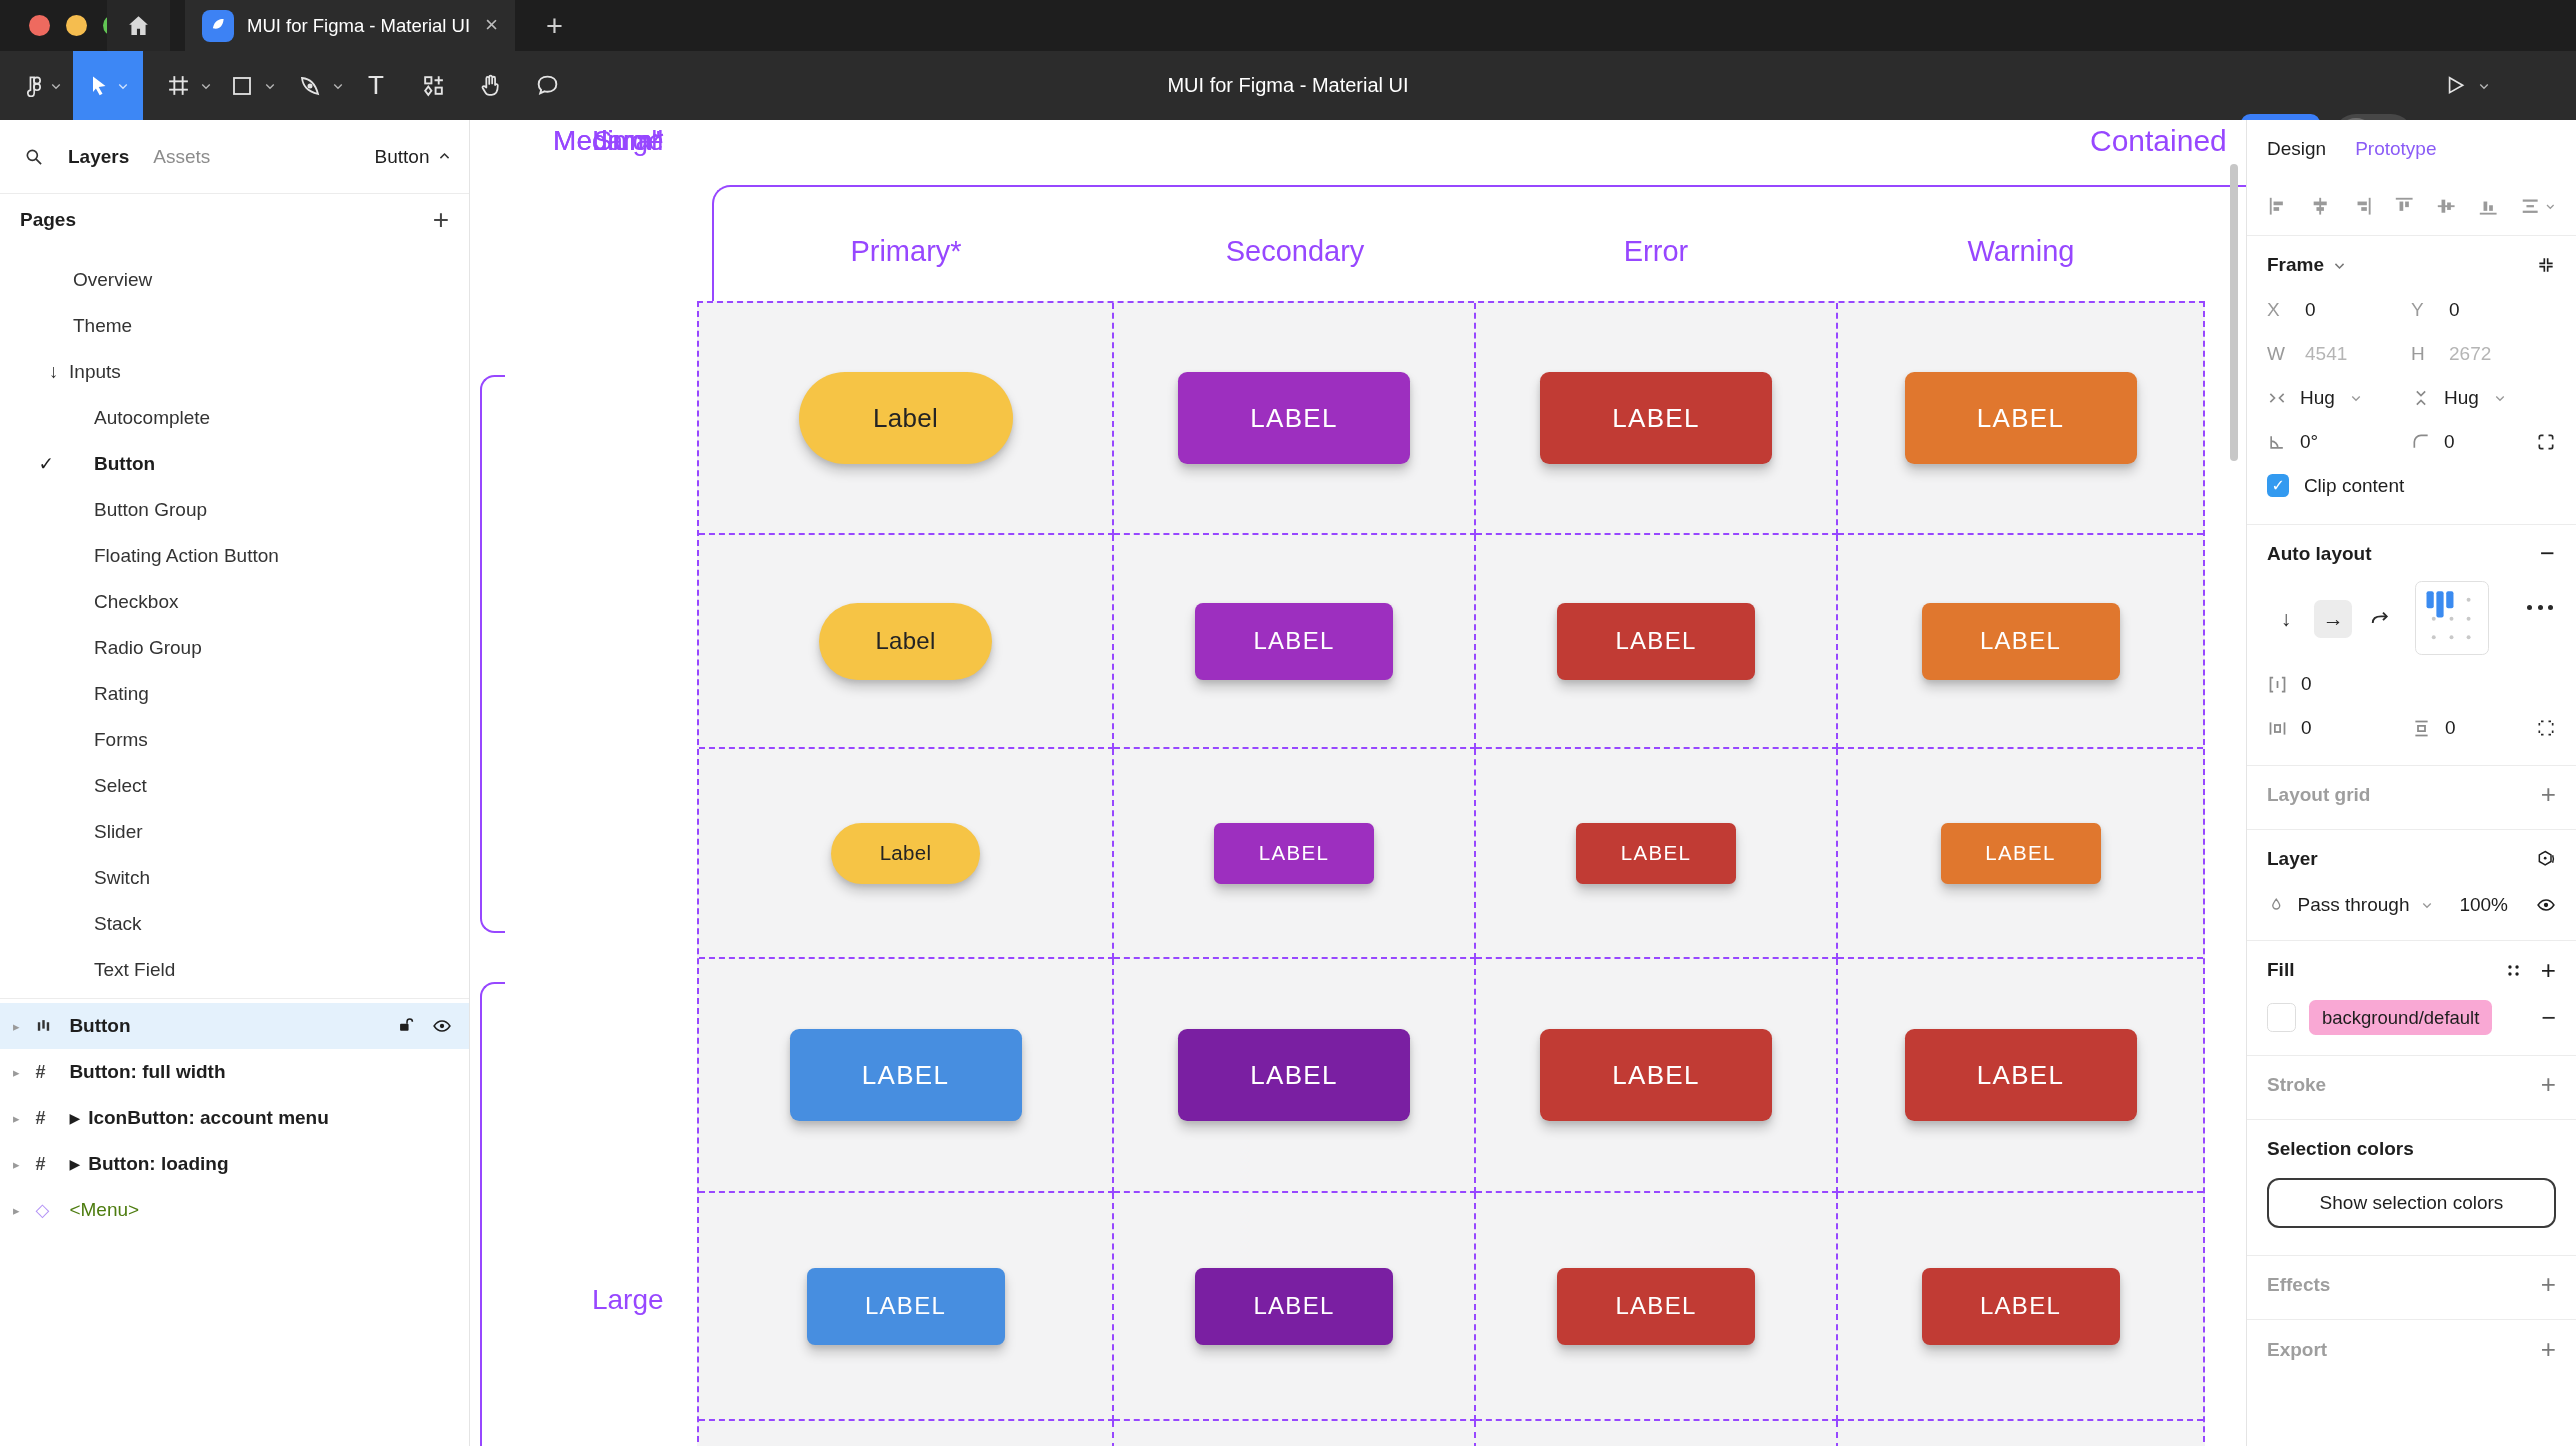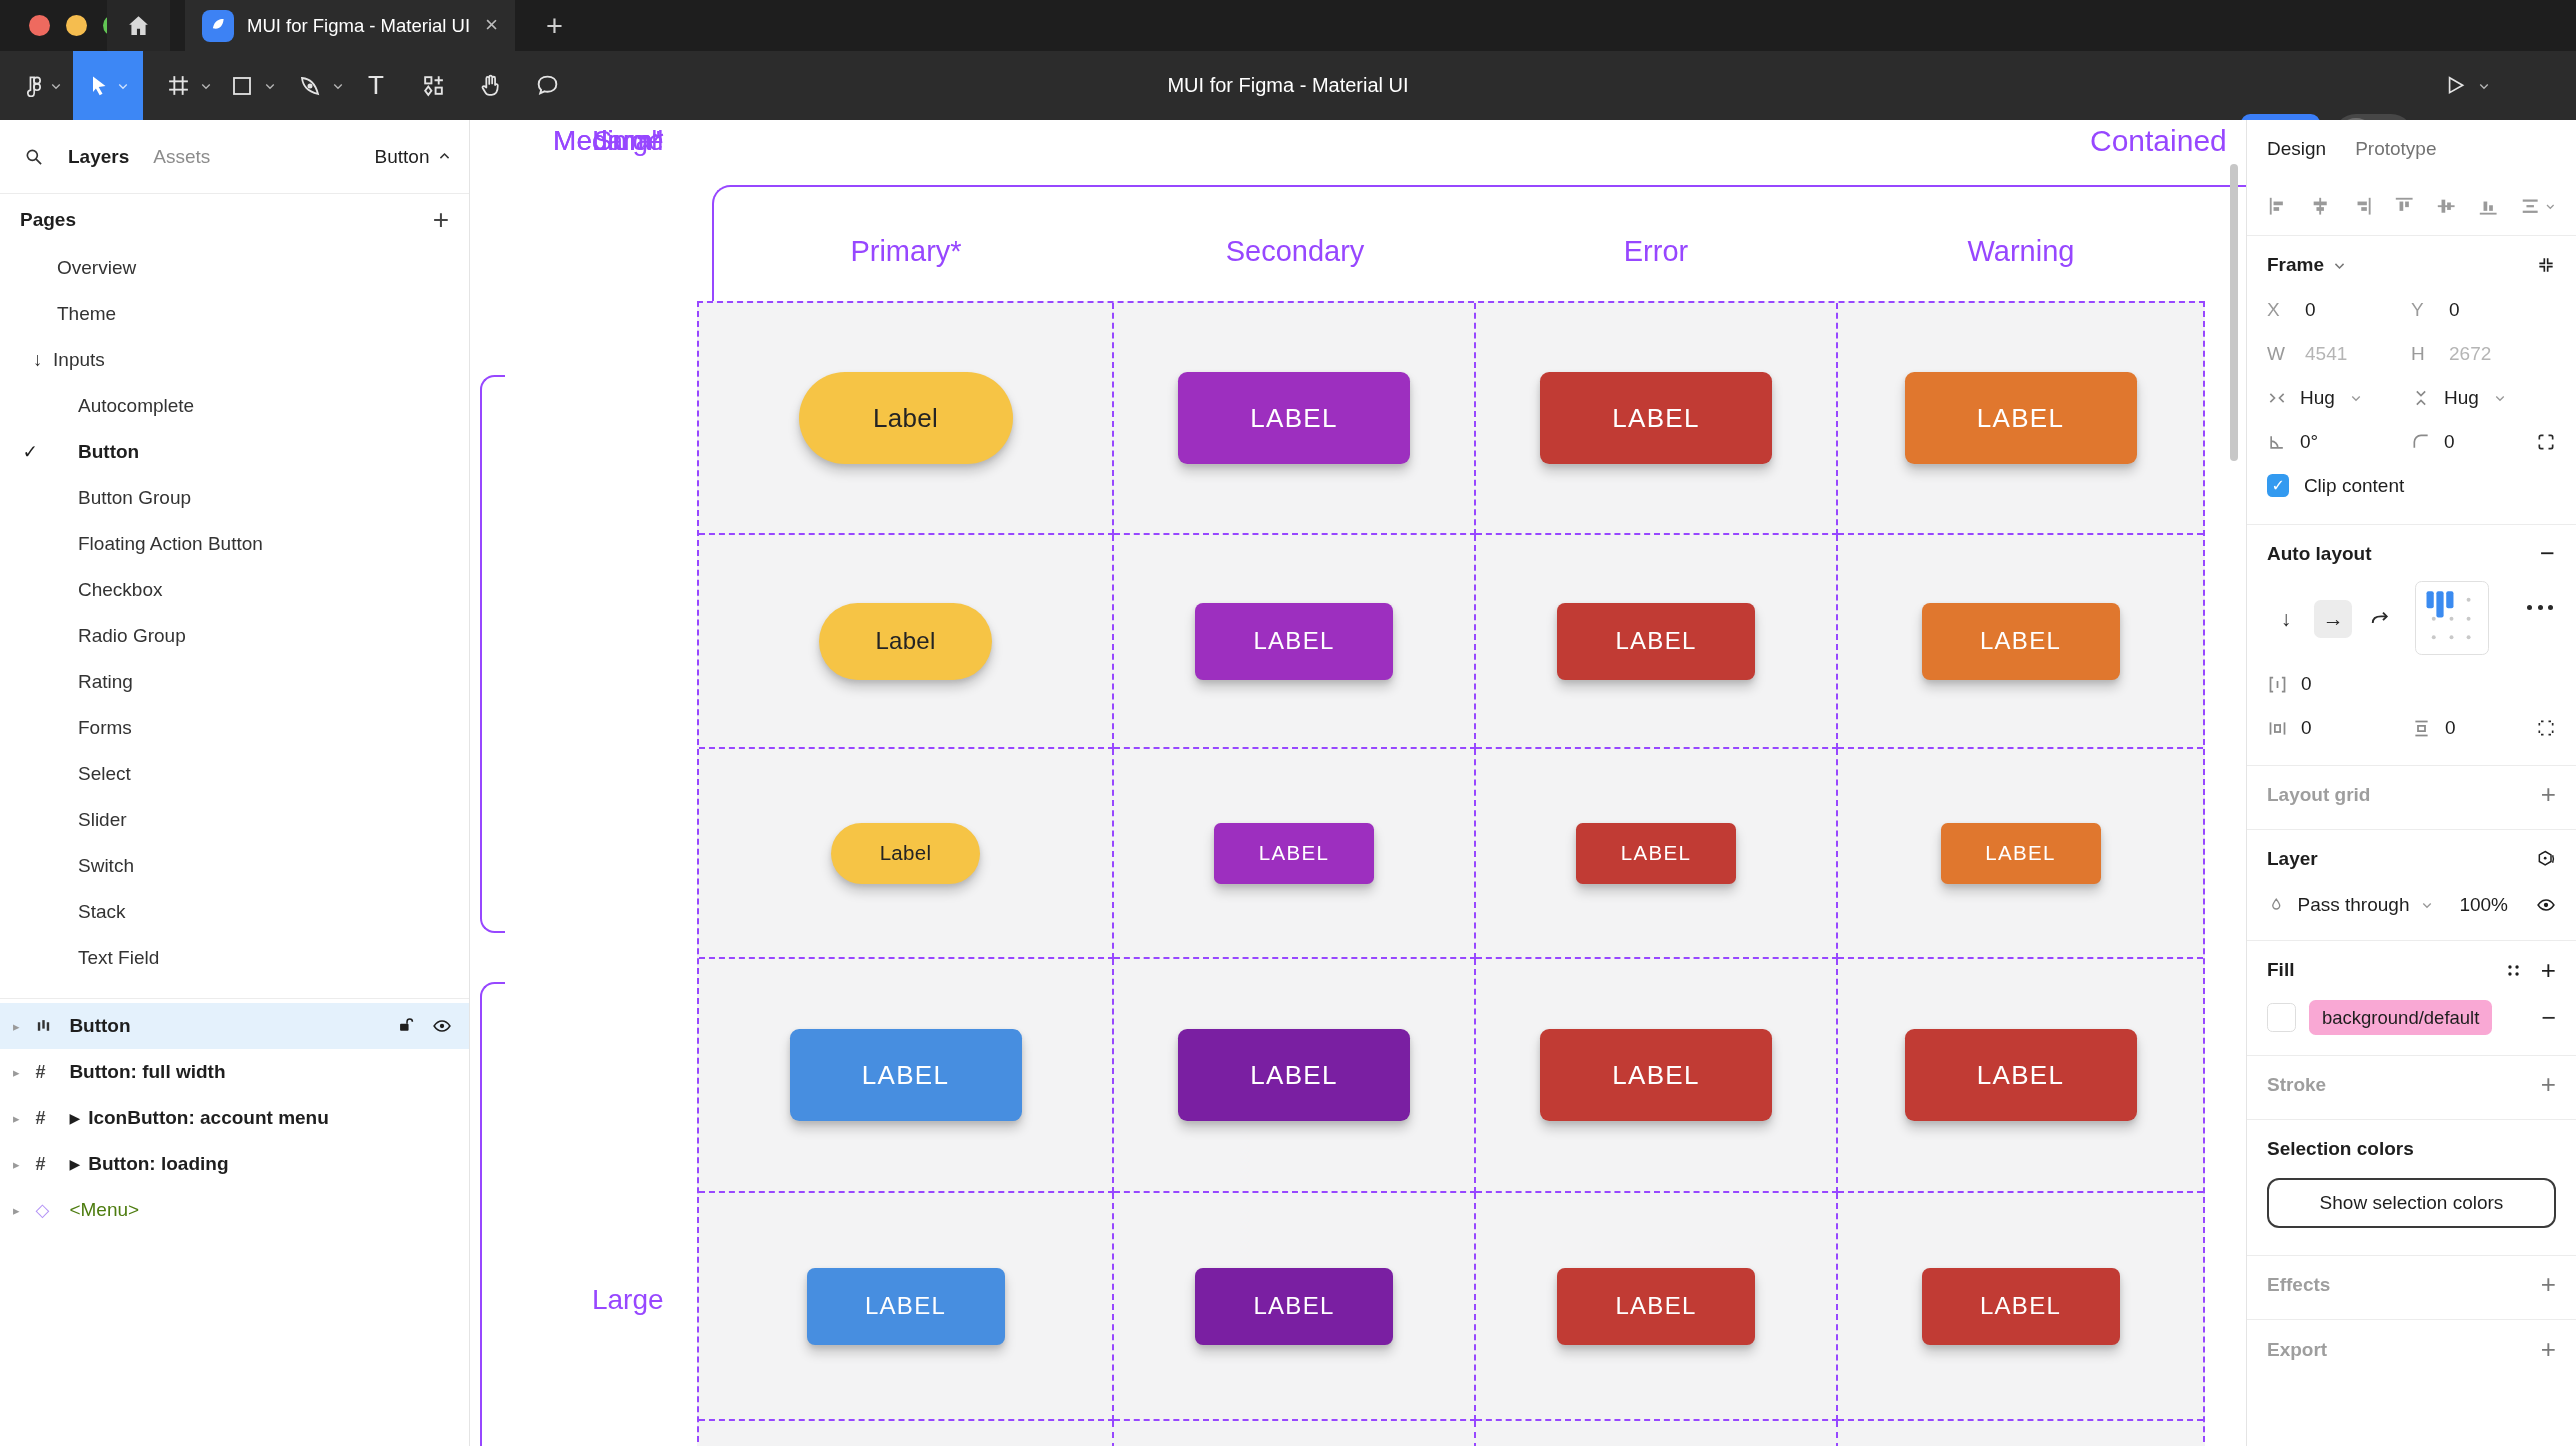--- a/index.html
+++ b/index.html
@@ -31,21 +31,21 @@
 
   
   .sidebar { position:absolute; left:0; top:120px; width:470px; height:1326px; background:#fff; border-right:1.3px solid #E4E4E4; font-size:19px; color:#333; }
   .sb-head { height:74px; display:flex; align-items:center; padding:0 18.5px 0 24px; gap:24px; border-bottom:1.3px solid #ECECEC; }
   .sb-head .tab-layers { font-weight:700; color:#1E1E1E; }
   .sb-head .tab-assets { color:#8C8C8C; }
   .page-dd { margin-left:auto; display:flex; align-items:center; gap:8px; color:#1E1E1E; }
   .sb-pages-head { height:51px; display:flex; align-items:center; padding:0 20px; }
   .sb-pages-head .lbl { font-weight:700; color:#1E1E1E; }
   .sb-pages-head .plus { margin-left:auto; font-size:28px; font-weight:300; color:#444; }
-  .page-row { height:46px; display:flex; align-items:center; position:relative; padding-left:57px; }
+  .page-row { height:46px; display:flex; align-items:flex-end; position:relative; padding-left:57px;margin-left:16px; }
   .page-row.ind-2 { padding-left:78px; }
   .page-row .chk { display:none; position:absolute; left:22.4px; font-size:18.5px; color:#1E1E1E; }
   .page-row.f-selected .chk { display:block; }
   .page-row.f-selected .lbl { font-weight:700; color:#1E1E1E; }
   .page-row .arr { display:none; margin-right:10.6px; color:#333; }
   .page-row.f-arrow .arr { display:inline; }
   .page-row.f-arrow { padding-left:33px; }
   .sb-layers { border-top:1.3px solid #ECECEC; margin-top:17px; padding-top:4px; }
   .layer-row { height:46px; display:flex; align-items:center; position:relative; padding-left:13px; }
   .layer-row .tri { color:#9A9A9A; font-size:13px; width:22.4px; }
@@ -90,21 +90,21 @@
   .v-red { background:#C13B34; }
   .v-orange { background:#E0772E; }
   .v-blue { background:#478EE0; }
   .v-dkpurple { background:#7A1FA2; }
   .scrollthumb { position:absolute; left:1760px; top:44px; width:8px; height:297px; border-radius:4px; background:#C7C7C7; }
 
   
   .inspector { position:absolute; left:2246px; top:120px; width:330px; height:1326px; background:#fff; border-left:1.3px solid #E4E4E4; font-size:19px; color:#1E1E1E; }
   .insp-tabs { height:57px; display:flex; align-items:center; gap:29px; padding:0 20px; }
   .insp-tabs .t-design { font-weight:400; }
-  .insp-tabs .t-proto { color:#737373; }
+  .insp-tabs .t-proto { color:#8b5cf6; }
   .align-row { height:59px; display:flex; align-items:center; justify-content:space-between; padding:0 20px; border-bottom:1.3px solid #ECECEC; color:#9A9A9A; }
   .sec { border-bottom:1.3px solid #ECECEC; padding:6.6px 20px 12px 20px; position:relative; }
   .sec-h { height:45px; display:flex; align-items:center; gap:9.2px; font-weight:700; }
   .sec-h.gray { color:#9E9E9E; }
   .sec-h .endicons { margin-left:auto; display:flex; align-items:center; gap:18.5px; color:#3a3a3a; }
   .plus-g { font-size:26px; font-weight:300; color:#7A7A7A; }
   .irow { height:44px; display:flex; align-items:center; position:relative; }
   .half { width:144px; display:flex; align-items:center; gap:13px; }
   .flabel { color:#9A9A9A; width:25px; }
   .gval { color:#B5B5B5; }

